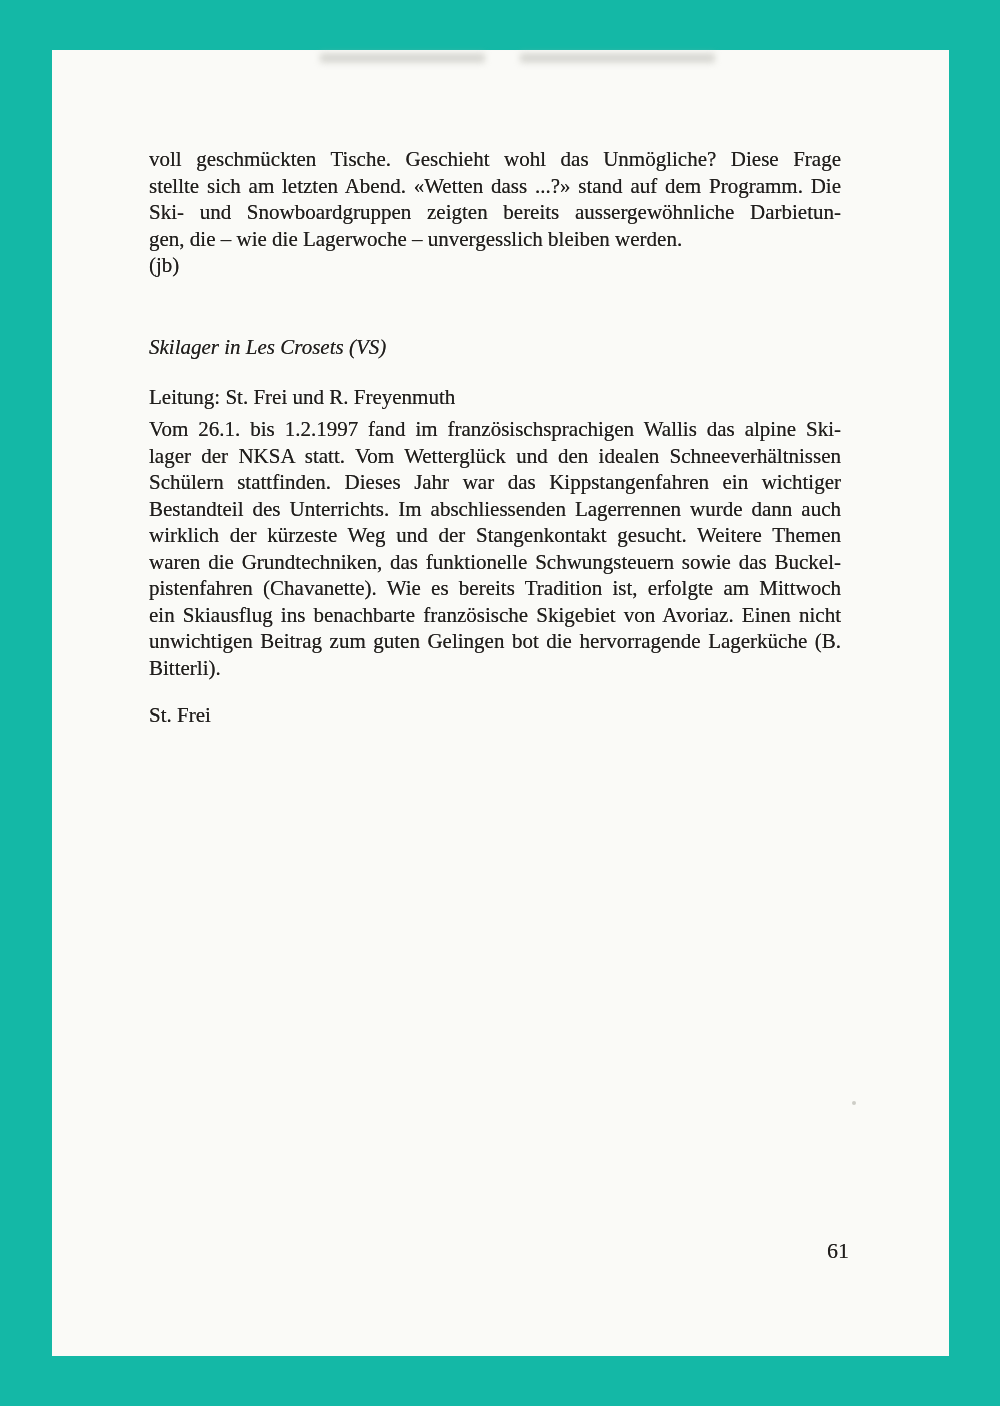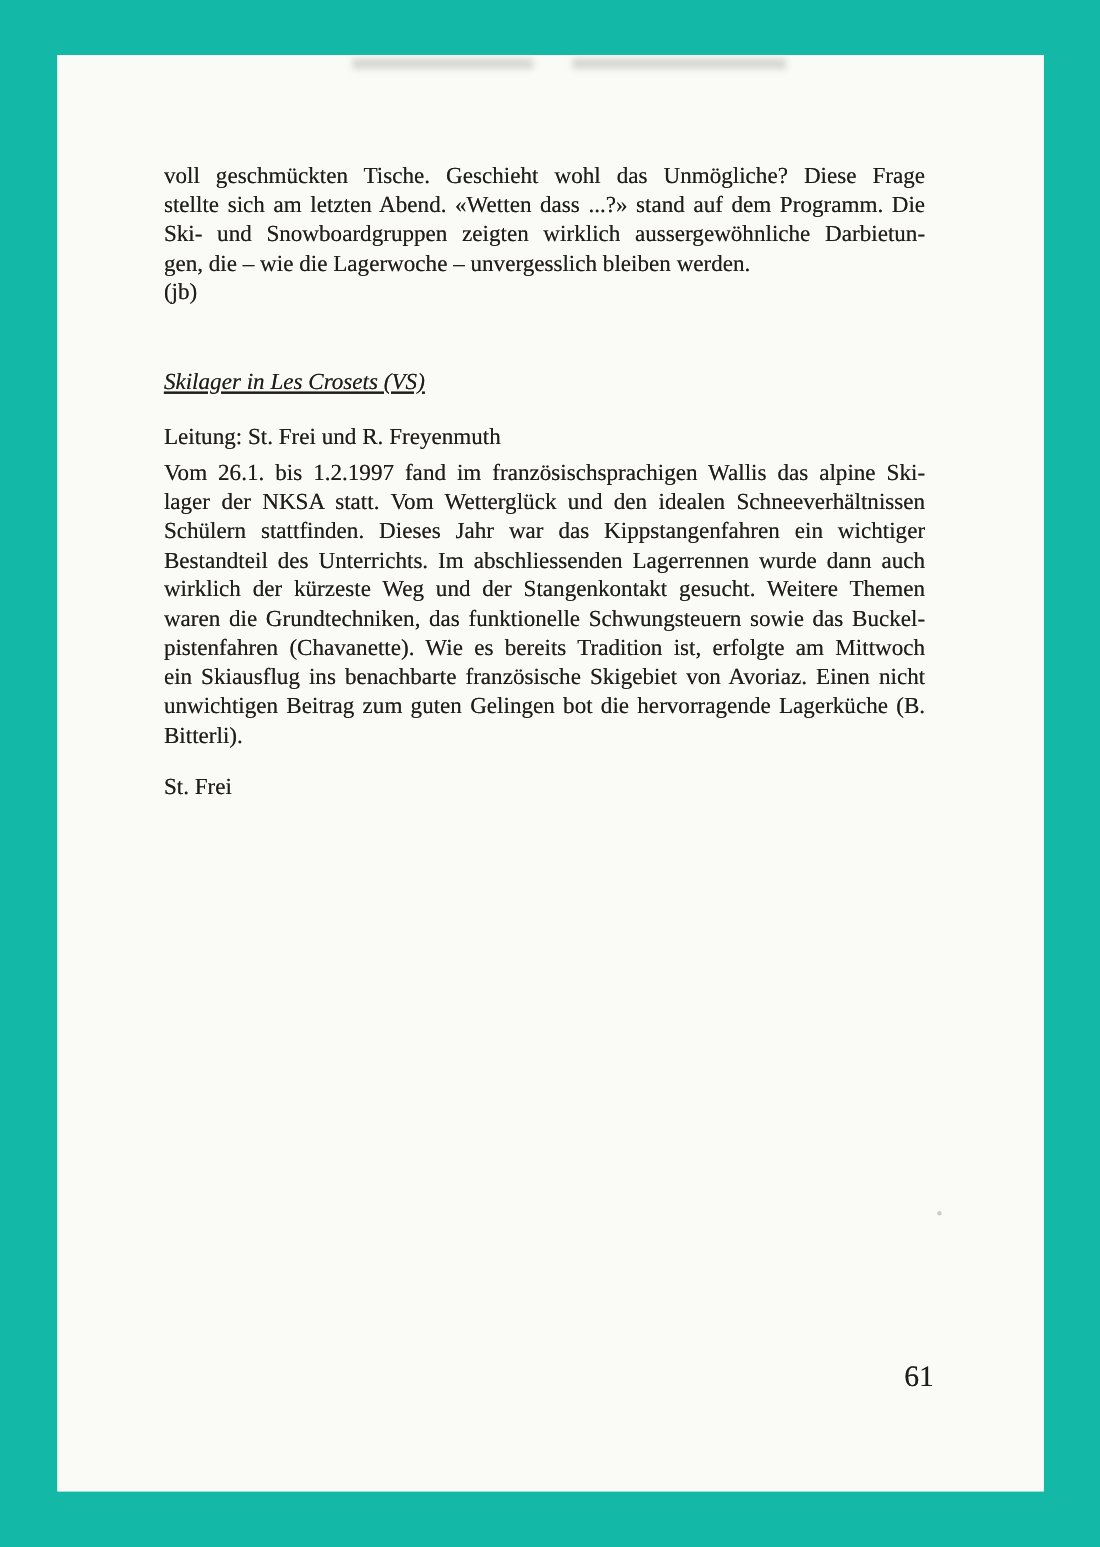--- a/index.html
+++ b/index.html
@@ -52,30 +52,29 @@
     text-align-last: left;
   }
   .para1 { top: 96px; }
   .byline { text-align: left; }
   .byline-jb { top: 202px; }
   .heading {
     top: 284px;
     font-style: italic;
     font-weight: normal;
     margin: 0;
-    text-decoration: underline;
   }
   .leader { top: 334px; }
   .para2  { top: 366px; }
   .byline-frei { top: 652px; }
   .page-number {
     position: absolute;
     top: 1188px;
     right: 100px;
-    font-size: 27px;
+    font-size: 22px;
     line-height: 26px;
     text-shadow: 0 0 0.4px rgba(32,30,28,0.75);
   }
   .speck {
     position: absolute;
     left: 800px;
     top: 1051px;
     width: 4px;
     height: 4px;
     border-radius: 50%;
@@ -87,21 +86,21 @@
 
 <div class="canvas">
   <div class="page">
 
     <div class="ghost ghost-left"></div>
     <div class="ghost ghost-right"></div>
 
     <div class="block para1">
         <div class="line">voll geschmückten Tische. Geschieht wohl das Unmögliche? Diese Frage</div>
         <div class="line">stellte sich am letzten Abend. «Wetten dass ...?» stand auf dem Programm. Die</div>
-        <div class="line">Ski- und Snowboardgruppen zeigten wirklich aussergewöhnliche Darbietun-</div>
+        <div class="line">Ski- und Snowboardgruppen zeigten bereits aussergewöhnliche Darbietun-</div>
         <div class="line last">gen, die – wie die Lagerwoche – unvergesslich bleiben werden.</div>
       </div>
 
     <div class="block byline byline-jb">(jb)</div>
 
     <h2 class="block heading">Skilager in Les Crosets (VS)</h2>
 
     <div class="block leader">Leitung: St. Frei und R. Freyenmuth</div>
 
     <div class="block para2">

